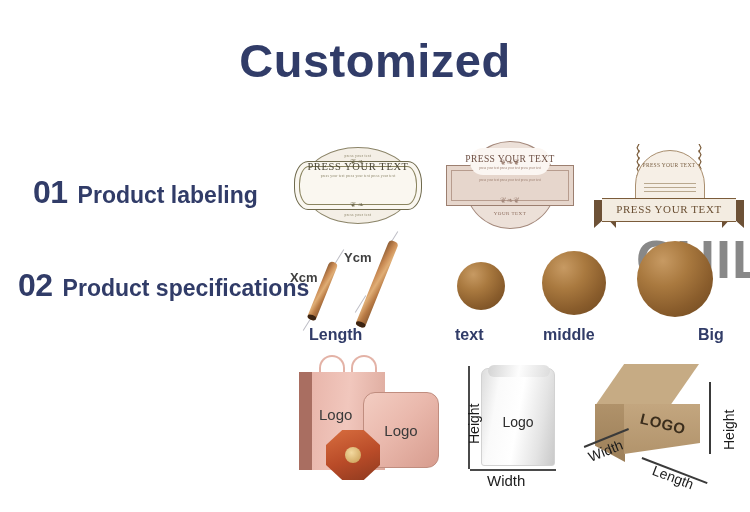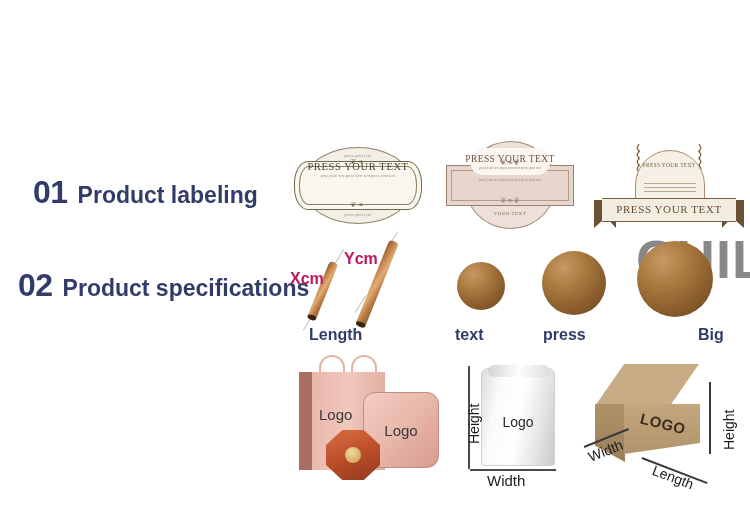--- a/index.html
+++ b/index.html
@@ -154,21 +154,21 @@
   #stick-y { left: 84px; top: 6px; width: 10px; height: 92px; transform: rotate(22deg); }
   .stick:after {
     content:""; position:absolute; left:0; bottom:0; width:100%; height:5px;
     background:#3c2412; border-radius: 50%;
   }
   .lead { position:absolute; background:#bcbcc4; width:1.2px; height: 20px; }
   #lead-x1 { left: 50px; top: 16px; transform: rotate(32deg); }
   #lead-x2 { left: 20px; top: 80px; transform: rotate(32deg); }
   #lead-y1 { left: 104px; top: -2px; transform: rotate(32deg); }
   #lead-y2 { left: 72px; top: 62px; transform: rotate(32deg); }
-  .dim-lbl { position:absolute; color:#be185d; font-size:16px; font-weight:bold; }
+  .dim-lbl { position:absolute; color:#404040; font-size:13px; font-weight:bold; }
   #lbl-x { left: 2px; top: 38px; }
   #lbl-y { left: 56px; top: 18px; }
   .cap { position:absolute; color:#313c68; font-size:16px; font-weight:bold; }
   #cap-length { left: 309px; top: 326px; }
 
   
   .ball { position:absolute; border-radius:50%;
     background: radial-gradient(circle at 34% 26%, #c79a63 0%, #a9793f 34%, #8a5d2c 66%, #6b461f 100%);
   }
   #ball-small  { left: 457px; top: 262px; width: 48px; height: 48px; }
@@ -254,20 +254,21 @@
   #box-lline { position:absolute; left: 64px; top: 99px; width: 70px; height: 1.5px; background:#3a3a3a; transform: rotate(21deg); transform-origin: left center; }
   #box-l-lbl { position:absolute; left: 78px; top: 104px; color:#1c1c1c; font-size:14px; transform: rotate(21deg); transform-origin: left top; }
   #box-wline { position:absolute; left: 6px; top: 88px; width: 48px; height: 1.5px; background:#3a3a3a; transform: rotate(-22deg); transform-origin: left center; }
   #box-w-lbl { position:absolute; left: 8px; top: 92px; color:#1c1c1c; font-size:14px; transform: rotate(-22deg); transform-origin: left top; }
 </style>
 </head>
 <body>
 
 <div class="page">
 
+  <div class="title">Customized</div>
 
   <div class="watermark">CHILLI</div>
 
   <div class="row-head" id="head-01">
     <span class="num">01</span>
     <span class="lbl">Product labeling</span>
   </div>
   <div class="row-head" id="head-02">
     <span class="num">02</span>
     <span class="lbl">Product specifications</span>
@@ -340,21 +341,21 @@
     <div class="stick" id="stick-y"></div>
     <div class="dim-lbl" id="lbl-x">Xcm</div>
     <div class="dim-lbl" id="lbl-y">Ycm</div>
   </div>
   <div class="cap" id="cap-length">Length</div>
 
   <div class="ball" id="ball-small"></div>
   <div class="ball" id="ball-middle"></div>
   <div class="ball" id="ball-big"></div>
   <div class="cap" id="lbl-small">text</div>
-  <div class="cap" id="lbl-middle">press</div>
+  <div class="cap" id="lbl-middle">middle</div>
   <div class="cap" id="lbl-big">Big</div>
 
   <div id="giftset">
     <div class="handle" id="h1"></div>
     <div class="handle" id="h2"></div>
     <div id="bag">
       <div class="side"></div>
       <div class="logo">Logo</div>
     </div>
     <div id="tin">

